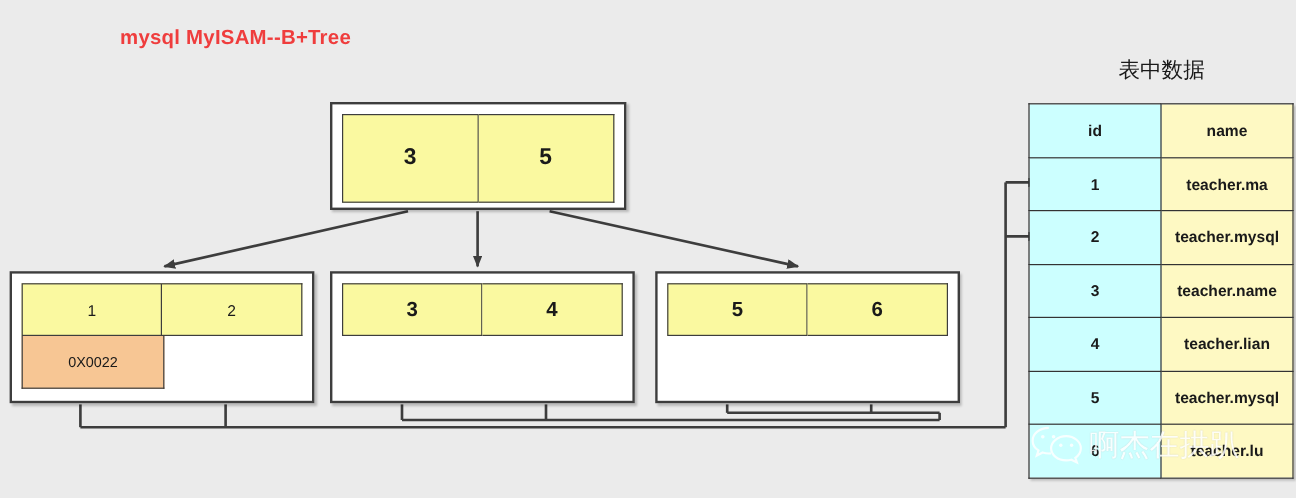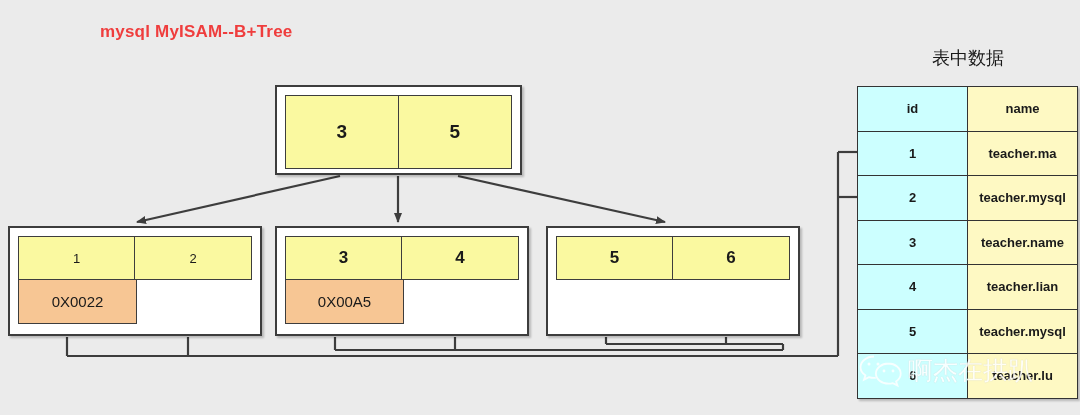--- a/index.html
+++ b/index.html
@@ -28,21 +28,21 @@
   }
   .cellrow{display:flex;}
   .cell{
     box-sizing:border-box;
     border:1.5px solid #3d3d3d;
     display:flex;align-items:center;justify-content:center;
     color:#1a1a1a;
   }
   .cell + .cell{border-left:none;}
   .key{background:#faf9a0;}
-  .addr{background:#f7c694;border-top:none;font-size:15px;}
+  .addr{background:#f7c694;border-top:none;font-size:12px;}
 
   
   #root-node{left:275px;top:85px;width:247px;height:90px;}
   #root-node .key{width:116px;height:74px;font-size:19px;font-weight:bold;}
 
   
   .leaf{width:254px;height:110px;top:226px;}
   #leaf-1{left:8px;}
   #leaf-2{left:275px;}
   #leaf-3{left:546px;}
@@ -139,21 +139,20 @@
       <div class="cell addr">0X0022</div>
     </div>
   </div>
 
   <div class="node leaf" id="leaf-2">
     <div class="cellrow">
       <div class="cell key">3</div>
       <div class="cell key">4</div>
     </div>
     <div class="cellrow">
-      <div class="cell addr">0X00A5</div>
     </div>
   </div>
 
   <div class="node leaf" id="leaf-3">
     <div class="cellrow">
       <div class="cell key">5</div>
       <div class="cell key">6</div>
     </div>
   </div>
 

